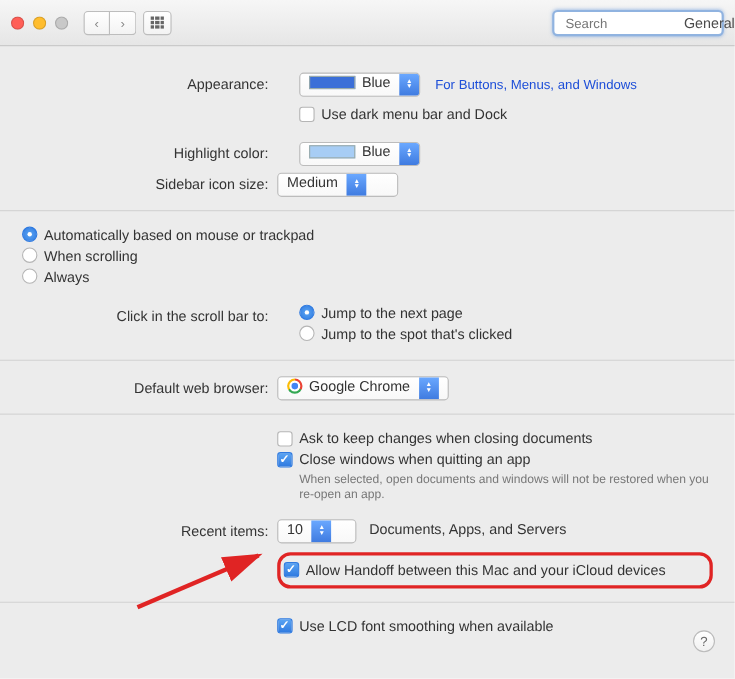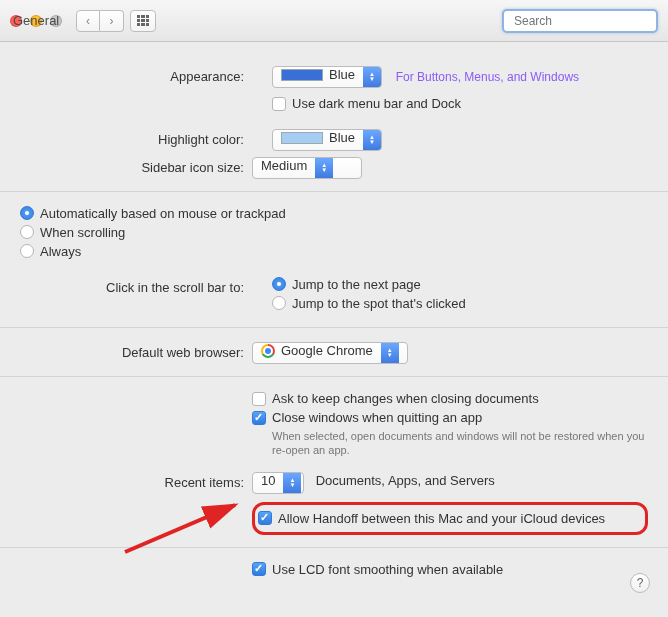--- a/index.html
+++ b/index.html
@@ -50,21 +50,21 @@
   border-radius: 4px;
   margin-left: 6px;
   display: flex; align-items: center; justify-content: center;
 }
 .grid-icon {
   width: 12px; height: 12px;
   display: grid; grid-template-columns: repeat(3,1fr); grid-template-rows: repeat(3,1fr); gap: 1px;
 }
 .grid-icon span { background: #666; width: 100%; height: 100%; }
 .title {
-  position: absolute; left: 13px; right: 0; text-align: left;
+  position: absolute; left: 0; right: 0; text-align: right;
   color: #4a4a4a; font-size: 13px; pointer-events: none;
 }
 .searchwrap {
   margin-left: auto;
   width: 156px; height: 24px;
   border: 2px solid #90b3e0;
   border-radius: 5px;
   background: #fff;
   display: flex; align-items: center; padding: 0 6px;
   box-shadow: 0 0 3px rgba(100,150,220,0.5);
@@ -106,21 +106,21 @@
 .select-like .stepper {
   width: 18px; height: 100%;
   background: linear-gradient(#6aa8ff,#3f7be0);
   display: flex; flex-direction: column; align-items: center; justify-content: center;
   color: #fff; font-size: 6px; line-height: 5px;
 }
 .colorblock { width: 42px; height: 12px; border: 1px solid #9aa; display:inline-block; }
 .hint {
   display: inline-block;
   margin-left: 10px;
-  color: #8b5cf6;
+  color: #1d4ed8;
   font-size: 12px;
 }
 .divider {
   height: 1px;
   background: #d3d3d3;
   margin: 12px -20px 14px -20px;
 }
 .checkrow {
   display: flex;
   align-items: center;
@@ -347,21 +347,21 @@
           <input type="checkbox" class="mac" checked="" style="">
           <span>Close windows when quitting an app</span>
         </div>
         <div class="subhint">When selected, open documents and windows will not be restored when you re-open an app.</div>
       </div>
     </div>
 
     <div class="row">
       <div class="label">Recent items:</div>
       <div class="field">
-        <div class="select-like" style="width:52px">
+        <div class="select-like" style="width:72px">
           <div class="sel-body">
               <span>10</span>
             </div>
           <div class="stepper">▲<br>▼</div>
         </div>
         <span class="recent-after">Documents, Apps, and Servers</span>
         <div class="highlight-box">
           <div class="checkrow" style="margin-bottom:0">
             <input type="checkbox" class="mac" checked="" style="">
             <span>Allow Handoff between this Mac and your iCloud devices</span>

